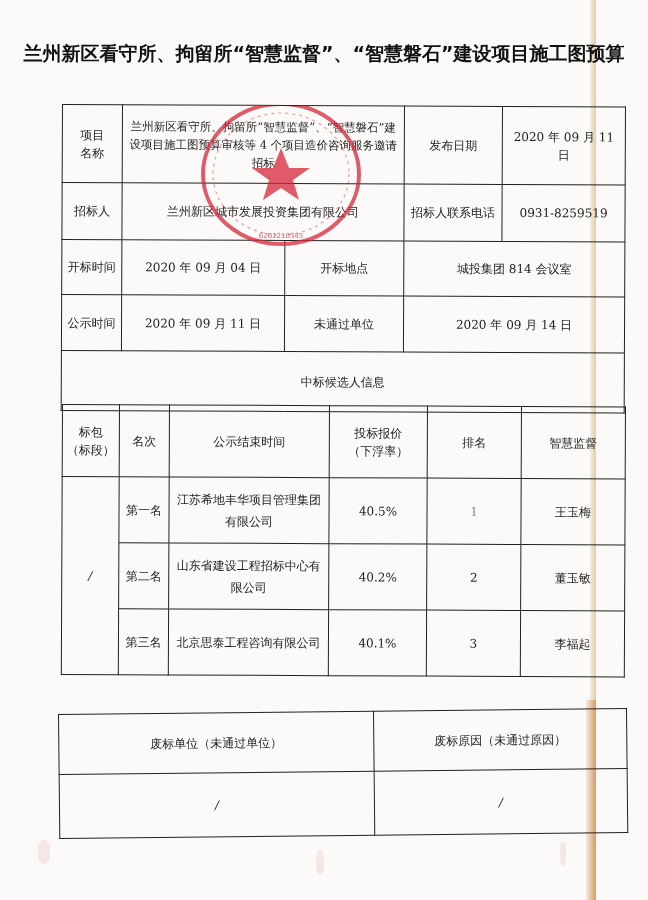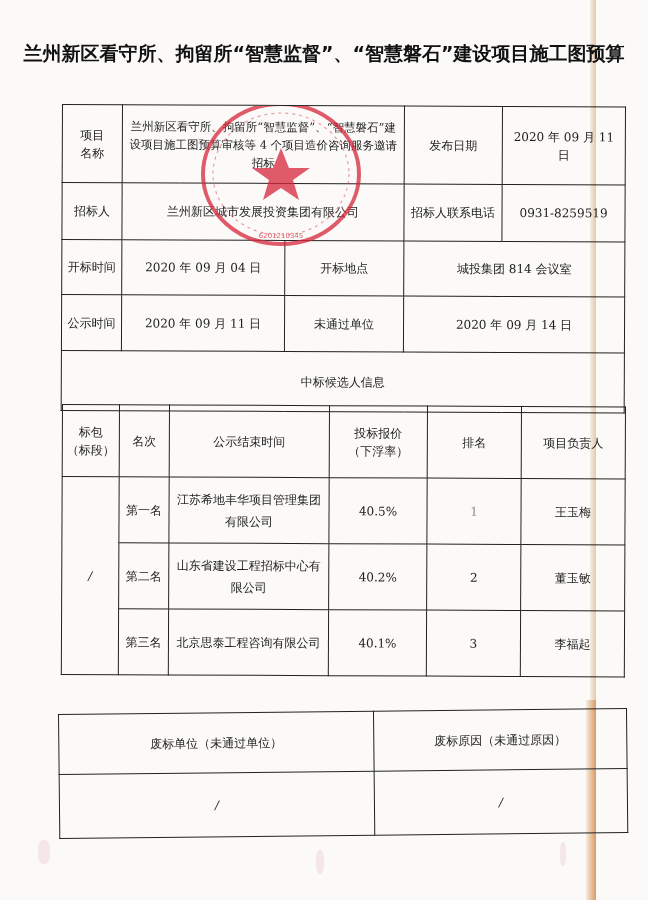--- a/index.html
+++ b/index.html
@@ -105,21 +105,21 @@
         <div>标包</div>
         <div>（标段）</div>
       </td>
       <td>名次</td>
       <td>公示结束时间</td>
       <td>
         <div>投标报价</div>
         <div>（下浮率）</div>
       </td>
       <td>排名</td>
-      <td>项目负责人</td>
+      <td>智慧监督</td>
     </tr>
     <tr style="height:66px">
       <td rowspan="3" style="font-style:italic">/</td>
       <td>第一名</td>
       <td style="line-height:22px">
         <div>江苏希地丰华项目管理集团</div>
         <div>有限公司</div>
       </td>
       <td>40.5%</td>
       <td style="color:#888">1</td>

